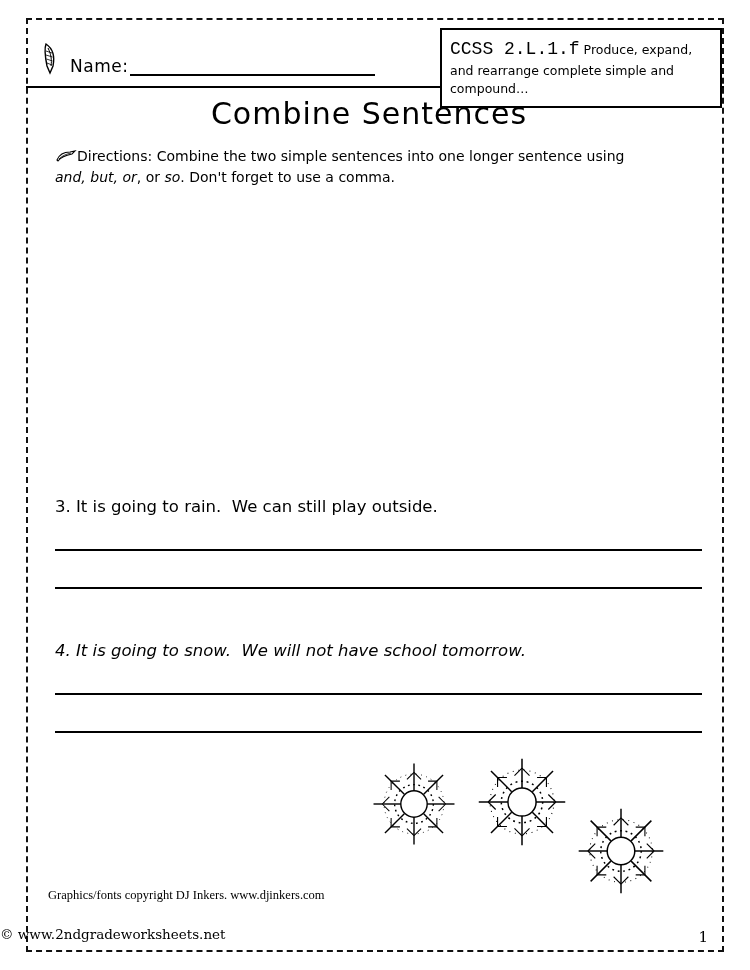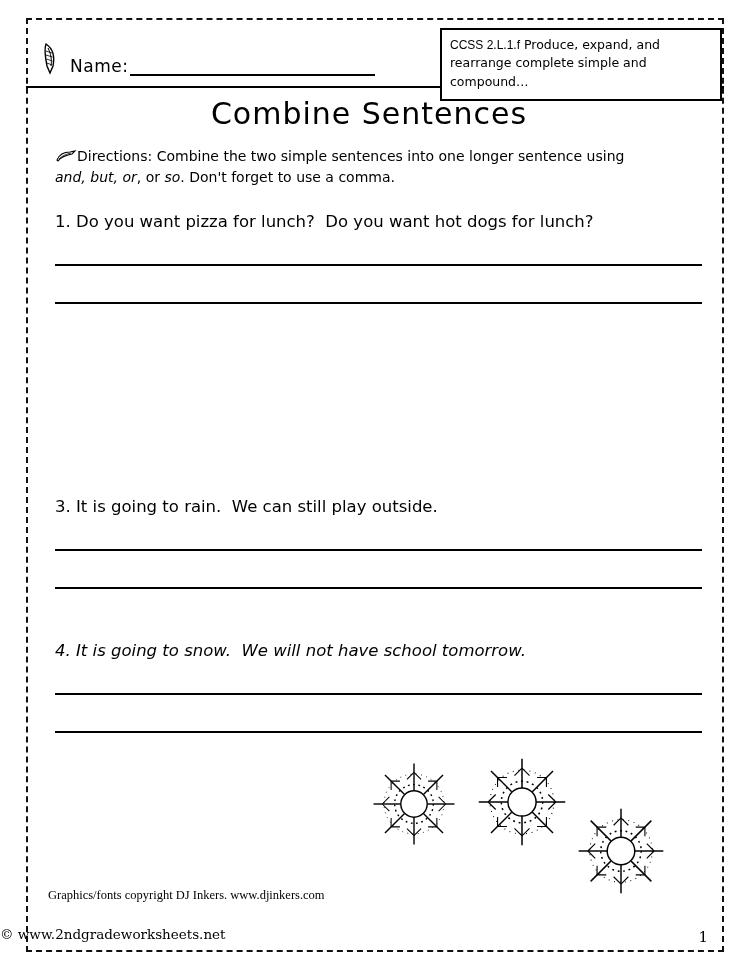--- a/index.html
+++ b/index.html
@@ -90,22 +90,22 @@
     width: 282px;
     border: 2px solid #000;
     background: #fff;
     padding: 6px 8px 8px 8px;
     box-sizing: border-box;
     font-size: 12.5px;
     line-height: 1.45;
     font-family: "DejaVu Sans", sans-serif;
   }
   .ccss-code {
-    font-family: Liberation Sans, sans-serif;
-    font-size: 12px;
+    font-family: Liberation Mono, monospace;
+    font-size: 18px;
   }
 
   
   .title {
     position: absolute;
     left: 0; right: 12px;
     top: 96px;
     text-align: center;
     font-family: "DejaVu Sans", sans-serif;
     font-size: 30px;
@@ -219,26 +219,20 @@
         <path d="M4 10 C7 7, 11 5, 16 4" fill="none" stroke="#000" stroke-width=".8"></path>
       </svg>
     </span><span>Directions: Combine the two simple sentences into one longer sentence using</span>
     <br>
     <span class="bi">and,</span>
     <span class="bi">but,</span>
     <span class="bi">or</span><span>, or</span>
     <span class="bi">so</span><span>.  Don't forget to use a comma.</span>
   </div>
 
-  <div class="q" style="top:212px;">
-    <span>1.</span>
-    <span class="qtext">Do you want pizza for lunch?  Do you want hot dogs for lunch?</span>
-    <div class="answer-line first"></div>
-    <div class="answer-line"></div>
-  </div>
 
 
   <div class="q" style="top:497px;">
     <span>3.</span>
     <span class="qtext">It is going to rain.  We can still play outside.</span>
     <div class="answer-line first"></div>
     <div class="answer-line"></div>
   </div>
 
   <div class="q" style="top:641px;font-style:italic;">

